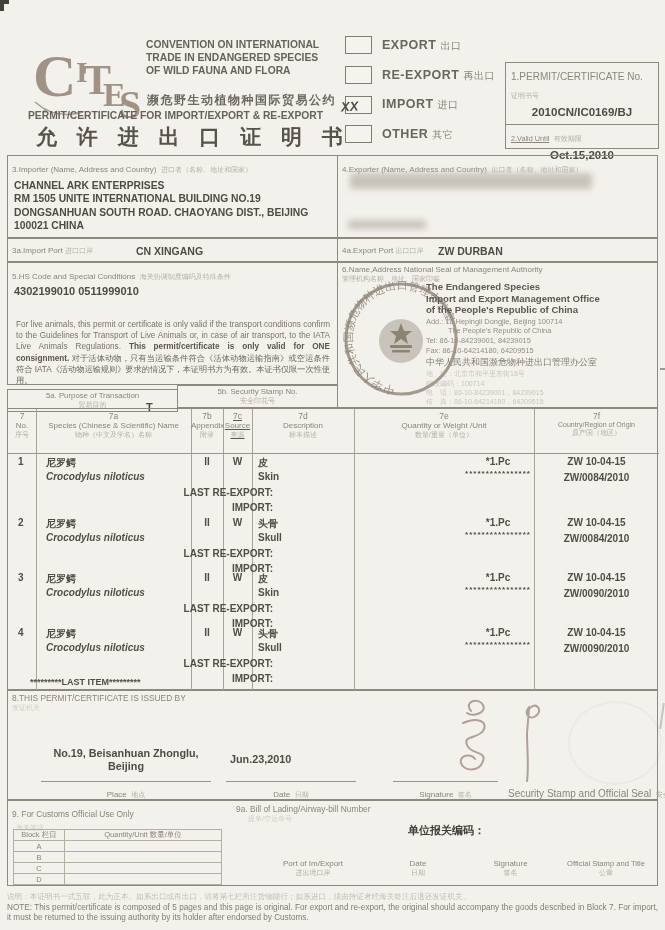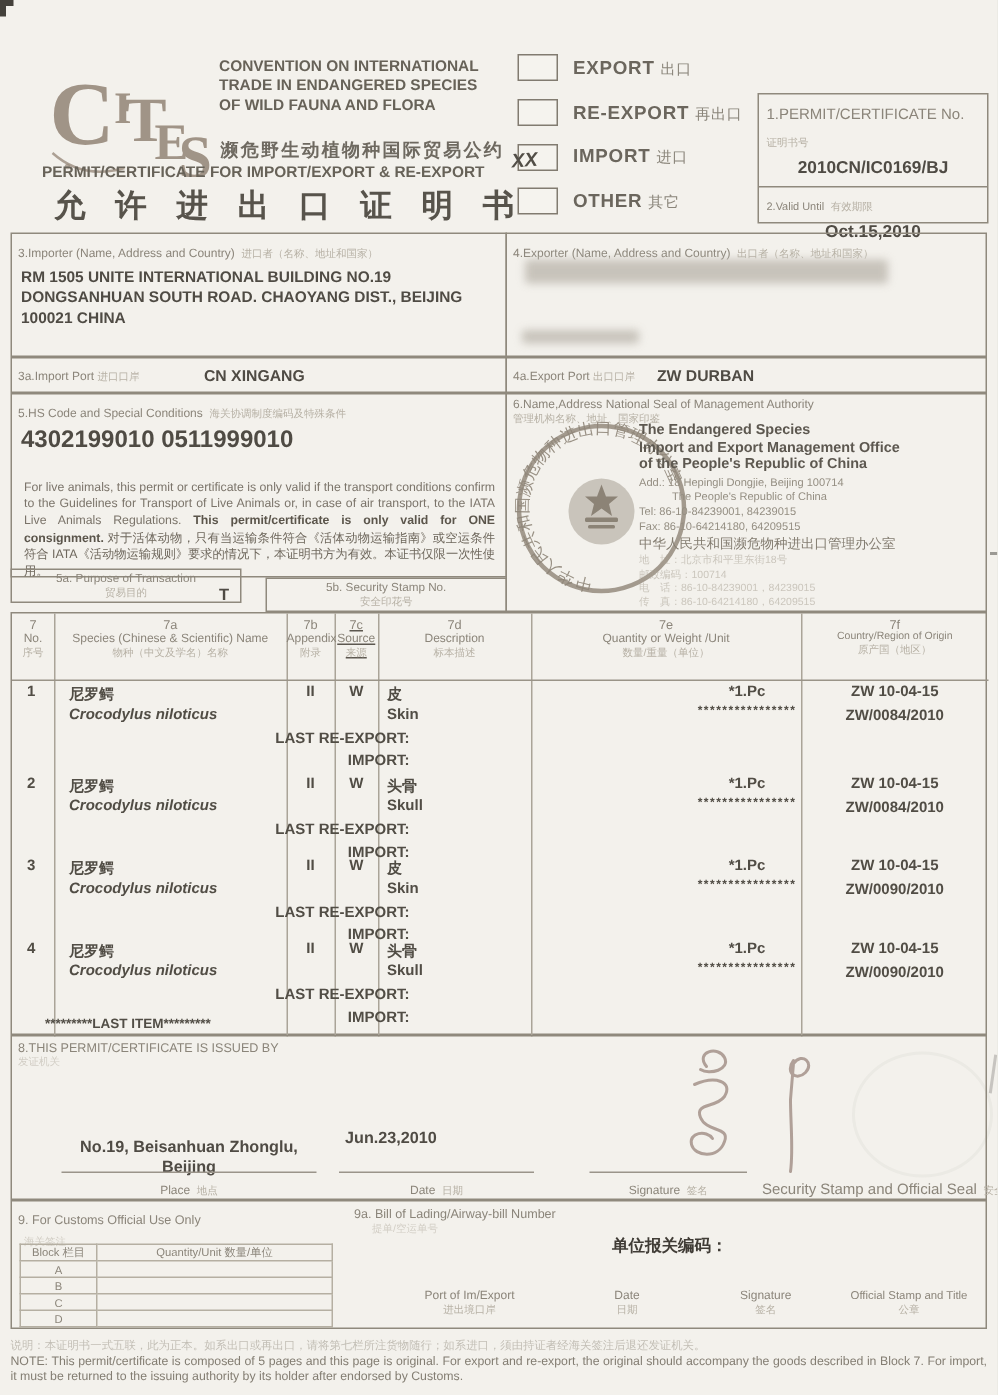--- a/index.html
+++ b/index.html
@@ -75,32 +75,33 @@
   <div class="cb" style="left:345px;top:125px;"></div>
   <div class="abs cb-lbl" style="left:382px;top:127px;"><span>OTHER</span> <span class="cb-cn">其它</span></div>
 
   <div class="box thick" style="left:505px;top:62px;width:154px;height:87px;">
     <div style="padding:3px 5px 0 5px;">
       <span class="lbl" style="font-size:10px;">1.PERMIT/CERTIFICATE No.</span>
       <span class="lblcn">证明书号</span>
     </div>
     <div class="ctr val" style="font-size:11.5px;margin-top:4px;">2010CN/IC0169/BJ</div>
     <div style="border-top:1px solid #8f897d;margin-top:6px;padding:2px 5px 0 5px;">
-      <span class="lbl" style="font-size:7.3px;">2.Valid Until</span>
+      <span class="lbl" style="font-size:7.3px;text-decoration:underline;">2.Valid Until</span>
       <span class="lblcn">有效期限</span>
     </div>
     <div class="ctr val" style="font-size:11.5px;margin-top:4px;">Oct.15,2010</div>
   </div>
 
   <div class="box thick" style="left:7px;top:155px;width:331px;height:83px;">
     <div style="padding:2px 4px;">
       <span class="lbl">3.Importer (Name, Address and Country)</span>
       <span class="lblcn">进口者（名称、地址和国家）</span>
     </div>
     <div style="padding:1px 6px;font-size:10.3px;font-weight:bold;color:#4f4b44;line-height:13.4px;">
+      <div>CHANNEL ARK ENTERPRISES</div>
       <div>RM 1505 UNITE INTERNATIONAL BUILDING NO.19</div>
       <div>DONGSANHUAN SOUTH ROAD. CHAOYANG DIST., BEIJING</div>
       <div>100021 CHINA</div>
     </div>
   </div>
 
   <div class="box thick" style="left:337px;top:155px;width:321px;height:83px;">
     <div style="padding:2px 4px;">
       <span class="lbl">4.Exporter (Name, Address and Country)</span>
       <span class="lblcn">出口者（名称、地址和国家）</span>
@@ -116,27 +117,27 @@
   <div class="box" style="left:337px;top:238px;width:321px;height:24px;">
     <span class="lbl abs" style="left:4px;top:7px;"><span>4a.Export Port</span> <span class="lblcn">出口口岸</span></span>
     <span class="val abs" style="left:100px;top:6px;font-size:10.5px;">ZW DURBAN</span>
   </div>
 
   <div class="box" style="left:7px;top:262px;width:331px;height:123px;">
     <div style="padding:2px 4px;">
       <span class="lbl">5.HS Code and Special Conditions</span>
       <span class="lblcn">海关协调制度编码及特殊条件</span>
     </div>
-    <div class="val" style="padding:0 6px;font-size:16px;">4302199010 0511999010</div>
+    <div class="val" style="padding:0 6px;font-size:11px;">4302199010 0511999010</div>
     <div style="position:absolute;left:8px;top:56px;width:314px;font-size:8.2px;line-height:11.2px;color:#7b746a;text-align:justify;">
       <span>For live animals, this permit or certificate is only valid if the transport conditions confirm to the Guidelines for Transport of Live Animals or, in case of air transport, to the IATA Live Animals Regulations. </span><span style="font-weight:bold;color:#5b554b;">This permit/certificate is only valid for ONE consignment.</span><span style="color:#6e675c;"> 对于活体动物，只有当运输条件符合《活体动物运输指南》或空运条件符合 IATA《活动物运输规则》要求的情况下，本证明书方为有效。本证书仅限一次性使用。</span>
     </div>
   </div>
 
-  <div class="box" style="left:7px;top:379px;width:154px;height:23px;">
+  <div class="box" style="left:7px;top:389px;width:171px;height:23px;">
     <div class="lbl ctr" style="font-size:7.8px;padding-top:1px;">5a. Purpose of Transaction</div>
     <div class="lblcn ctr">贸易目的</div>
     <div class="val abs" style="left:138px;top:11px;font-size:11px;">T</div>
   </div>
   <div class="box" style="left:177px;top:385px;width:161px;height:23px;">
     <div class="lbl ctr" style="font-size:7.8px;padding-top:1px;">5b. Security Stamp No.</div>
     <div class="lblcn ctr">安全印花号</div>
   </div>
 
   <div class="box thick" style="left:337px;top:262px;width:321px;height:146px;">
@@ -296,21 +297,21 @@
     </div>
 
     <span class="rowline" style="left:22px;top:268px;font-size:9px;">*********LAST ITEM*********</span>
   </div>
 
   <div class="box thick" style="left:7px;top:690px;width:651px;height:110px;">
     <div style="padding:2px 4px;">
       <div class="lbl" style="font-size:8.4px;">8.THIS PERMIT/CERTIFICATE IS ISSUED BY</div>
       <div class="lblcn faint">发证机关</div>
     </div>
-    <div class="abs ctr val" style="left:18px;top:68px;width:200px;font-size:10.8px;line-height:13px;">
+    <div class="abs ctr val" style="left:18px;top:56px;width:200px;font-size:10.8px;line-height:13px;">
       <div>No.19, Beisanhuan Zhonglu,</div>
       <div>Beijing</div>
     </div>
     <div class="abs val" style="left:222px;top:62px;font-size:10.8px;">Jun.23,2010</div>
 
     <div class="abs" style="left:425px;top:2px;width:150px;height:92px;">
       <svg width="150" height="92" viewBox="0 0 150 92">
         <g stroke="#a3928a" stroke-width="2" fill="none" opacity="0.85" stroke-linecap="round">
           <path d="M38,18 C30,8 46,4 50,12 C54,20 40,24 34,20 M30,30 C44,24 56,28 50,38 C44,46 30,42 34,52 C38,62 54,58 50,68 C46,80 30,78 28,70 C26,62 38,60 42,66"></path>
           <path d="M96,14 C90,22 98,28 104,22 C110,16 102,8 96,16 L94,40 C94,56 96,74 94,88"></path>

